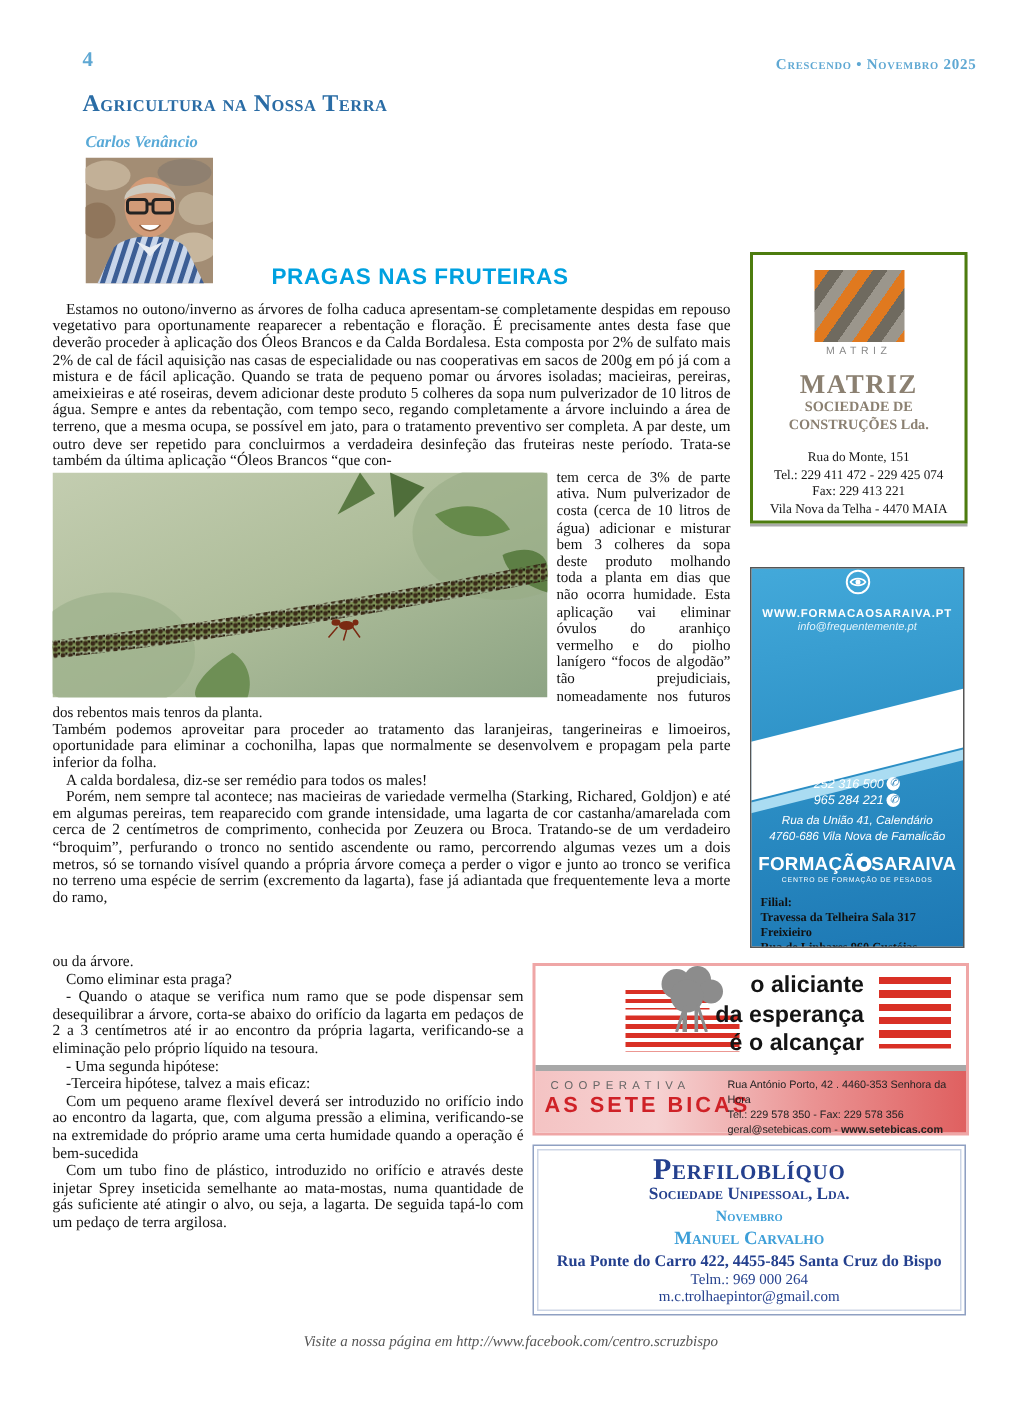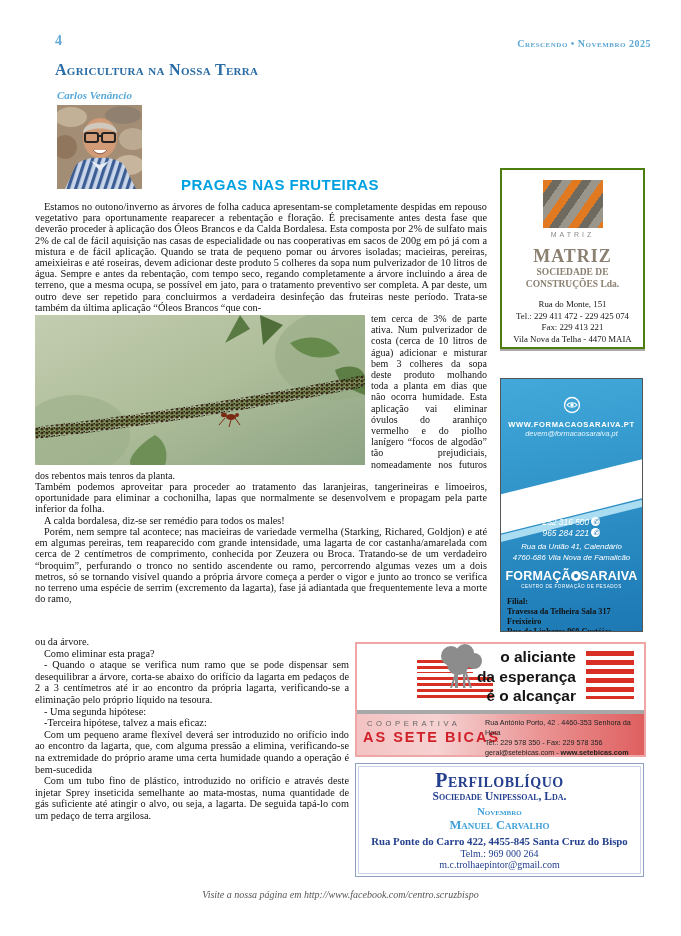--- a/index.html
+++ b/index.html
@@ -46,21 +46,21 @@
   .matriz-addr{color:#151515;font-size:8.8px;line-height:11.5px;margin-top:9px;}
 
   
   .saraiva-ad{position:absolute;left:500px;top:378px;width:141px;height:252px;border:1px solid #555;
            background:linear-gradient(170deg,#43a9da 0%,#2f93c8 45%,#1d78b4 100%);
            overflow:hidden;color:#fff;text-align:center;font-family:"Liberation Sans",sans-serif;}
   .sv-diag{position:absolute;left:-25px;top:96px;width:210px;height:38px;background:#fff;
            transform:rotate(-14deg);}
   .sv-diag2{position:absolute;left:-25px;top:136px;width:210px;height:7px;background:#aadcf2;
            transform:rotate(-14deg);}
-  .sv-top{position:relative;z-index:2;padding-top:17px;}
+  .sv-top{position:relative;z-index:2;padding-top:0;}
   .sv-web{font-size:7.6px;font-weight:bold;letter-spacing:.6px;margin-top:2px;}
   .sv-mail{font-size:7.4px;font-style:italic;color:#e4f4fc;}
   .sv-phones{position:absolute;z-index:2;left:0;right:0;top:138px;font-size:8.4px;
            font-style:italic;line-height:11px;}
   .sv-phone-ic{display:inline-block;width:9px;height:9px;border-radius:50%;background:#fff;
            color:#1d78b4;font-size:7px;line-height:9px;vertical-align:1px;}
   .sv-addr{position:absolute;z-index:2;left:0;right:0;top:163px;font-size:7.8px;
            font-style:italic;line-height:10.5px;}
   .sv-logo{position:absolute;z-index:2;left:0;right:0;top:190px;font-size:12.5px;
            font-weight:bold;letter-spacing:.2px;}
@@ -214,21 +214,21 @@
   <div class="saraiva-ad">
     <div class="sv-diag"></div>
     <div class="sv-diag2"></div>
     <div class="sv-top">
       <svg width="18" height="18" viewBox="0 0 18 18">
         <circle cx="9" cy="9" r="7.5" fill="none" stroke="#fff" stroke-width="1.3"></circle>
         <path d="M4,9 C6,6 12,6 14,9 C12,12 6,12 4,9 Z" fill="none" stroke="#fff" stroke-width="1.1"></path>
         <circle cx="9" cy="9" r="1.7" fill="#fff"></circle>
       </svg>
       <div class="sv-web">WWW.FORMACAOSARAIVA.PT</div>
-      <div class="sv-mail">devem@formacaosaraiva.pt</div>
+      <div class="sv-mail">info@frequentemente.pt</div>
     </div>
     <div class="sv-phones">
       <div><span>252 316 500</span> <span class="sv-phone-ic">✆</span></div>
       <div><span>965 284 221</span> <span class="sv-phone-ic">✆</span></div>
     </div>
     <div class="sv-addr">
       <div>Rua da União 41, Calendário</div>
       <div>4760-686 Vila Nova de Famalicão</div>
     </div>
     <div class="sv-logo"><span>FORMAÇÃ</span><span class="sv-eye"><i></i></span><span>SARAIVA</span></div>

